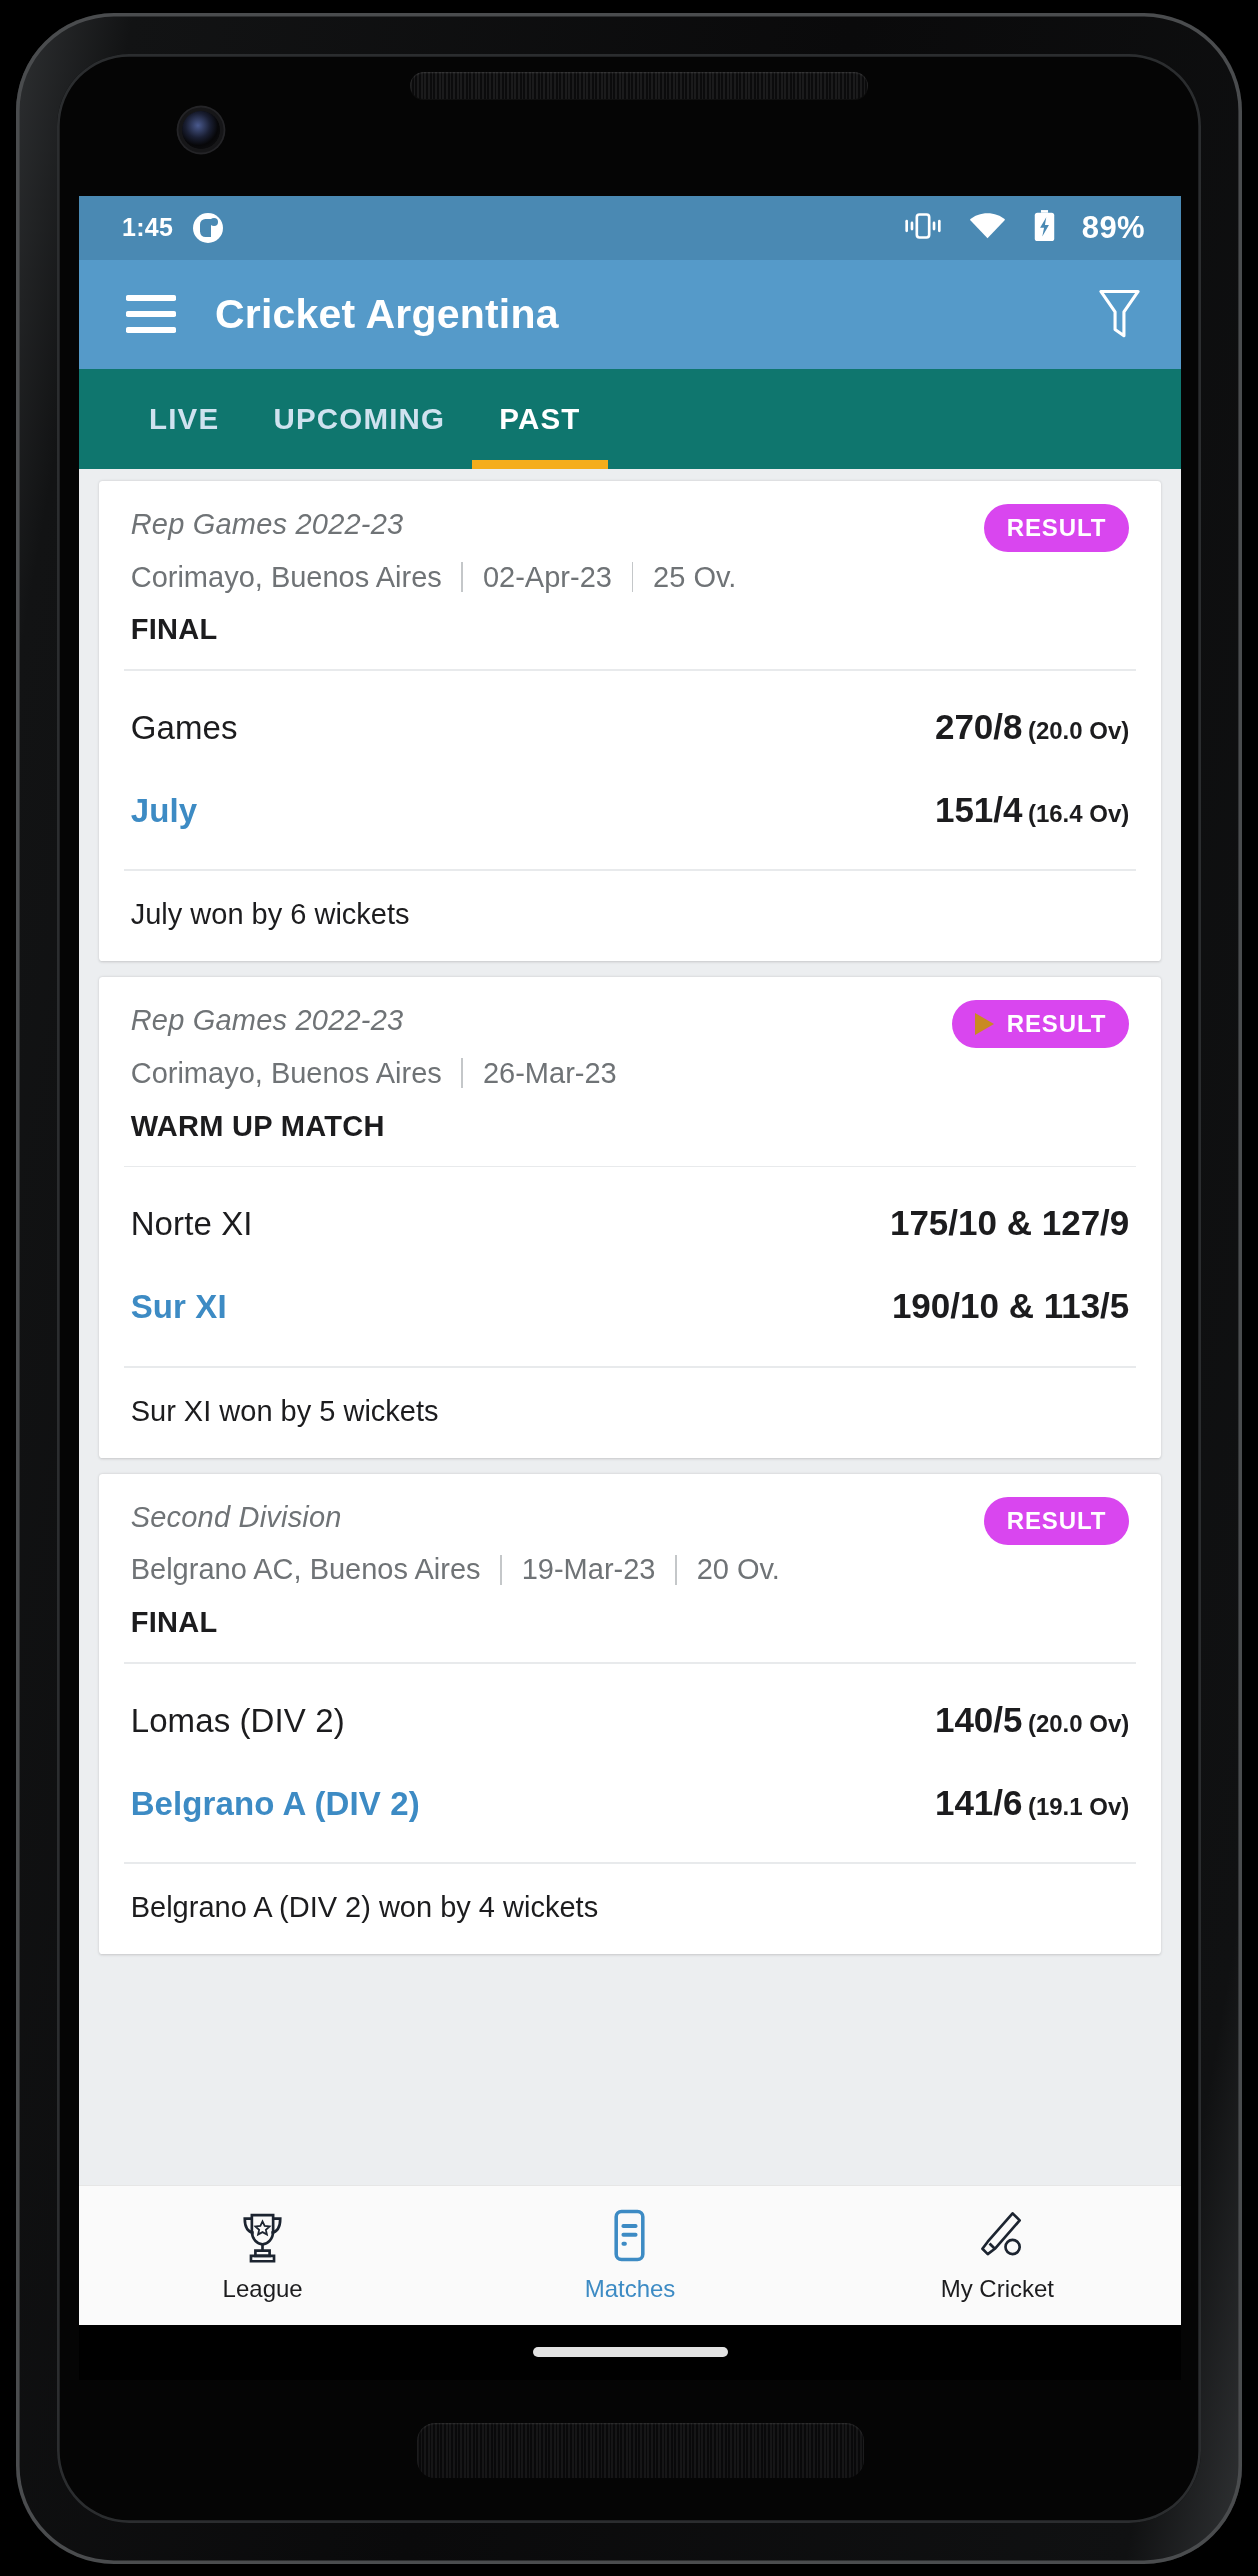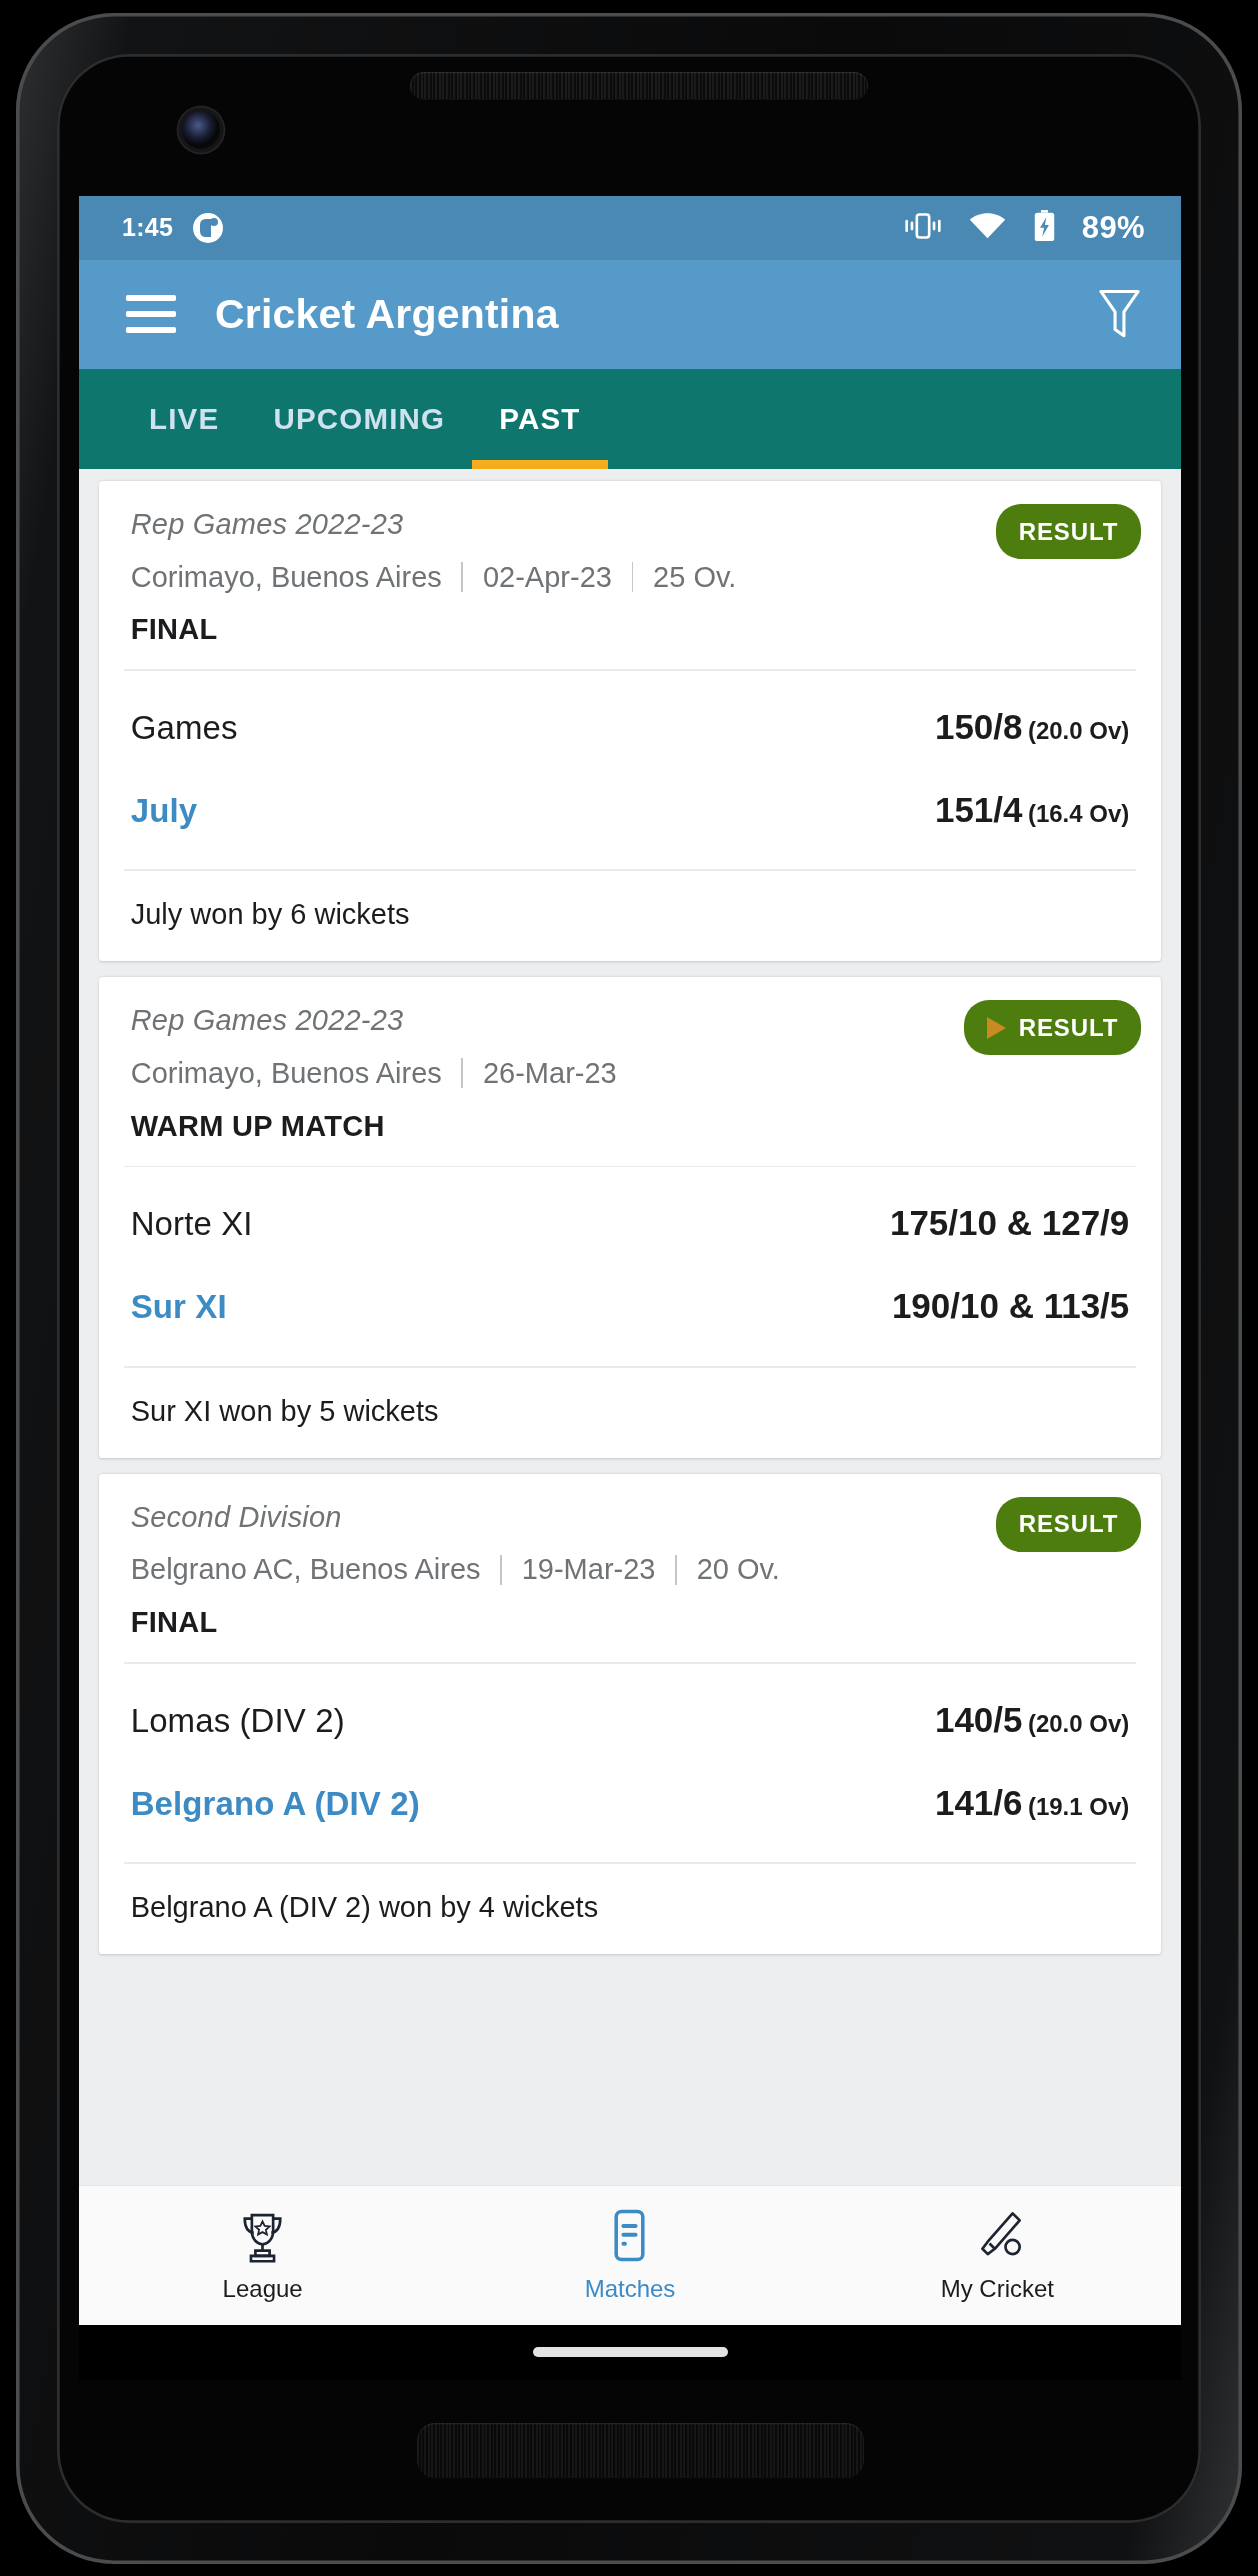--- a/index.html
+++ b/index.html
@@ -183,25 +183,25 @@
   }
   .match-type {
     margin-top: 19.7px;
     font-size: 29px;
     font-weight: 700;
     color: #1c1c1e;
     letter-spacing: 0.3px;
   }
   .result-badge {
     position: absolute;
-    right: 20px; top: 23px;
-    background: #4d7c0f;
+    right: 32px; top: 23px;
+    background: #d946ef;
     color: #fff;
     border-radius: 25px;
-    height: 55px;
+    height: 48px;
     padding: 0 23px;
     display: flex; align-items: center; gap: 12.5px;
     font-size: 24px; font-weight: 700;
     letter-spacing: 0.9px;
     cursor: pointer;
   }
   .play-triangle {
     width: 0; height: 0;
     border-left: 19.7px solid #c98a22;
     border-top: 11.6px solid transparent;
@@ -346,21 +346,21 @@
             </div>
             <div class="match-type">FINAL</div>
             <div class="result-badge">
               <span>RESULT</span>
             </div>
           </div>
           <div class="card-divider"></div>
           <div class="scores">
             <div class="score-row">
               <span class="team-name">Games</span>
-              <span class="score-value">150/8</span>
+              <span class="score-value">270/8</span>
               <span class="score-overs">(20.0 Ov)</span>
             </div>
             <div class="score-row winner">
               <span class="team-name">July</span>
               <span class="score-value">151/4</span>
               <span class="score-overs">(16.4 Ov)</span>
             </div>
           </div>
           <div class="card-divider"></div>
           <div class="result-text">July won by 6 wickets</div>

